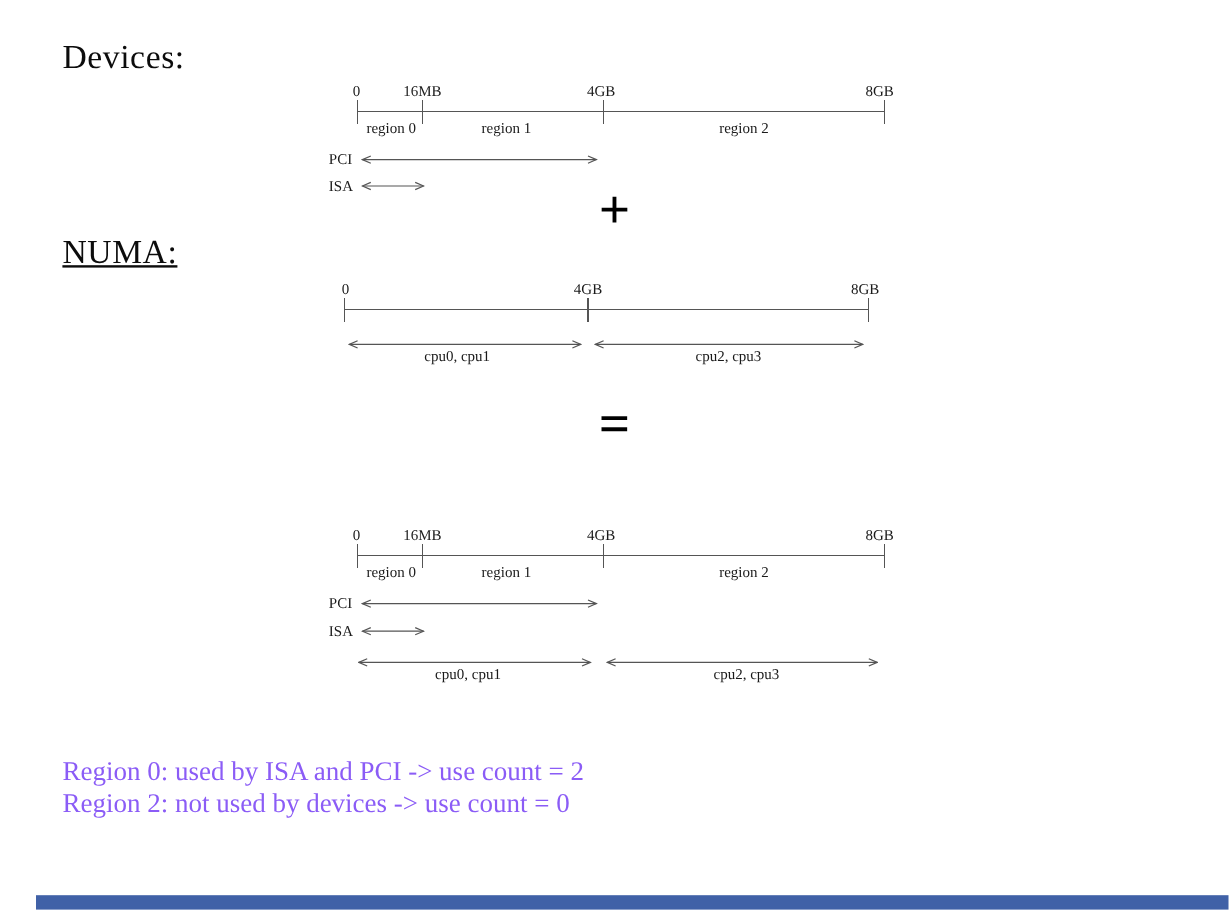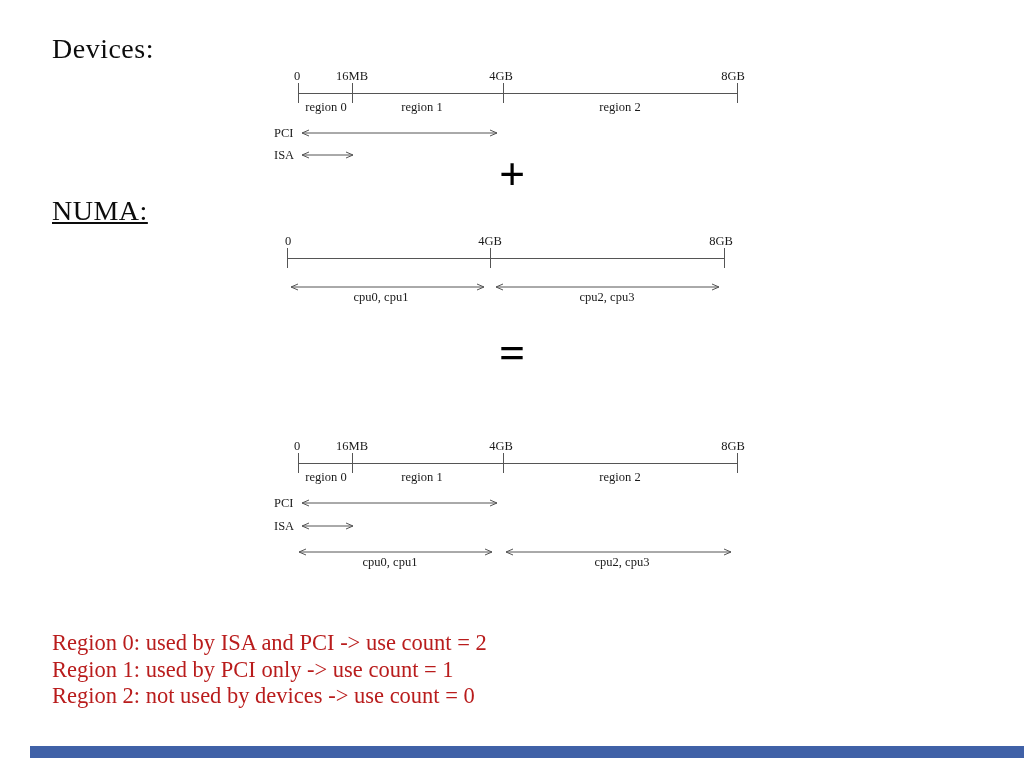--- a/index.html
+++ b/index.html
@@ -12,21 +12,21 @@
   .section-title { position: absolute; left: 52px; font-size: 28px; letter-spacing: 0.5px; color: #0c0c0c; }
   .title-devices { top: 33px; }
   .title-numa { top: 195px; text-decoration: underline; }
   .operator { position: absolute; left: 484px; width: 56px; text-align: center; font-size: 46px; font-weight: bold; color: #000; }
   .op-plus { top: 148px; }
   .op-equals { top: 326px; }
   svg.diagram-layer { position: absolute; left: 0; top: 0; width: 1024px; height: 768px; }
   svg .ln { stroke: #555; stroke-width: 1; fill: none; shape-rendering: crispEdges; }
   svg .ar { stroke: #555; stroke-width: 1; fill: none; }
   svg text { font-family: "Liberation Serif", serif; font-size: 12.5px; fill: #1a1a1a; }
-  .notes { position: absolute; left: 52px; top: 630px; font-size: 22.5px; line-height: 26.5px; color: #b91c1c; }
+  .notes { position: absolute; left: 52px; top: 630px; font-size: 22.5px; line-height: 26.5px; color: #8b5cf6; }
   .footer-bar { position: absolute; left: 30px; right: 0; bottom: 10px; height: 12px; background: #4061a7; }
 </style>
 </head>
 <body>
 
 <div class="slide">
 
   <div class="section-title title-devices">Devices:</div>
   <div class="section-title title-numa">NUMA:</div>
 
@@ -95,19 +95,18 @@
       <line class="ar" x1="302" y1="526" x2="353" y2="526" marker-start="url(#ahL)" marker-end="url(#ahR)"></line>
       <line class="ar" x1="299" y1="552" x2="492" y2="552" marker-start="url(#ahL)" marker-end="url(#ahR)"></line>
       <line class="ar" x1="506" y1="552" x2="731" y2="552" marker-start="url(#ahL)" marker-end="url(#ahR)"></line>
       <text x="390" y="566" text-anchor="middle">cpu0, cpu1</text>
       <text x="622" y="566" text-anchor="middle">cpu2, cpu3</text>
     </g>
   </svg>
 
   <div class="notes">
     <div>Region 0: used by ISA and PCI -&gt; use count = 2</div>
-    <div>Region 1: used by PCI only -&gt; use count = 1</div>
     <div>Region 2: not used by devices -&gt; use count = 0</div>
   </div>
 
   <div class="footer-bar"></div>
 
 </div>
 
 </body></html>

